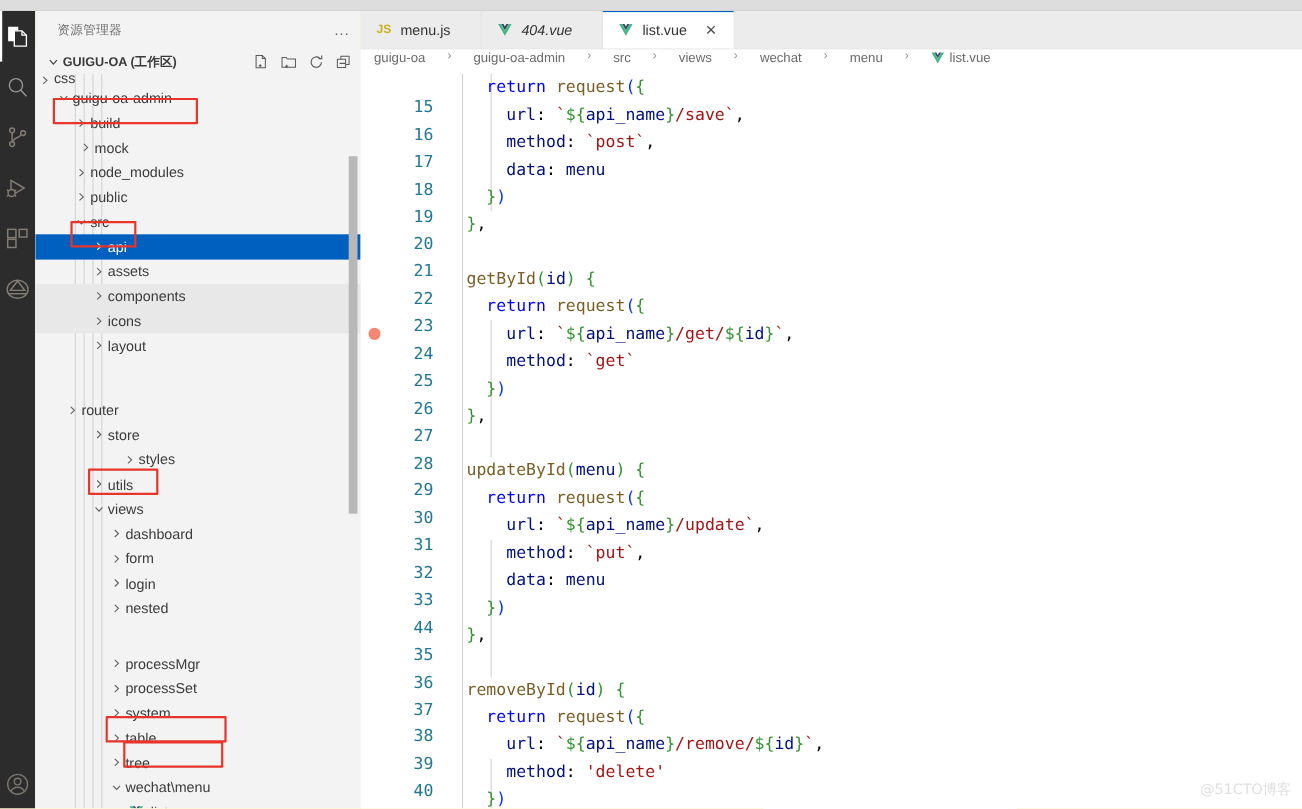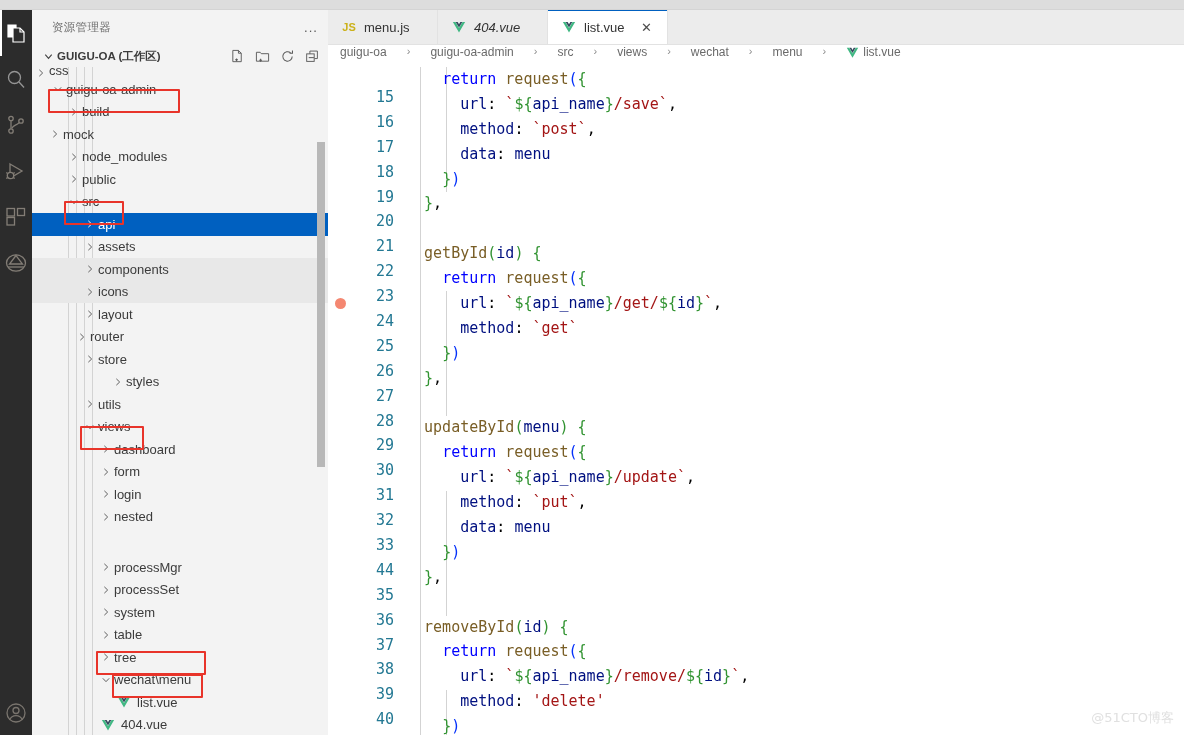--- a/index.html
+++ b/index.html
@@ -398,21 +398,21 @@
             <span class="lbl">guigu-oa-admin</span>
           </div>
           <div class="trow" style="padding-left: 36px;">
             <span class="arrow">
               <svg width="10" height="10" viewBox="0 0 12 12" fill="none" stroke="#5f5f5f" stroke-width="1.2">
                 <path d="M4 2.2 L8 6 L4 9.8"></path>
               </svg>
             </span>
             <span class="lbl">build</span>
           </div>
-          <div class="trow" style="padding-left: 17px; text-align: right;">
+          <div class="trow" style="padding-left: 40px; text-align: right;">
             <span class="arrow">
               <svg width="10" height="10" viewBox="0 0 12 12" fill="none" stroke="#5f5f5f" stroke-width="1.2">
                 <path d="M4 2.2 L8 6 L4 9.8"></path>
               </svg>
             </span>
             <span class="lbl">mock</span>
           </div>
           <div class="trow" style="padding-left: 36px;">
             <span class="arrow">
               <svg width="10" height="10" viewBox="0 0 12 12" fill="none" stroke="#5f5f5f" stroke-width="1.2">
@@ -470,21 +470,21 @@
             <span class="lbl">icons</span>
           </div>
           <div class="trow" style="padding-left: 52px;">
             <span class="arrow">
               <svg width="10" height="10" viewBox="0 0 12 12" fill="none" stroke="#5f5f5f" stroke-width="1.2">
                 <path d="M4 2.2 L8 6 L4 9.8"></path>
               </svg>
             </span>
             <span class="lbl">layout</span>
           </div>
-          <div class="trow" style="padding-left: 44px;">
+          <div class="trow" style="padding-left: 28px; margin-top: 36px;">
             <span class="arrow">
               <svg width="10" height="10" viewBox="0 0 12 12" fill="none" stroke="#5f5f5f" stroke-width="1.2">
                 <path d="M4 2.2 L8 6 L4 9.8"></path>
               </svg>
             </span>
             <span class="lbl">router</span>
           </div>
           <div class="trow" style="padding-left: 52px;">
             <span class="arrow">
               <svg width="10" height="10" viewBox="0 0 12 12" fill="none" stroke="#5f5f5f" stroke-width="1.2">

